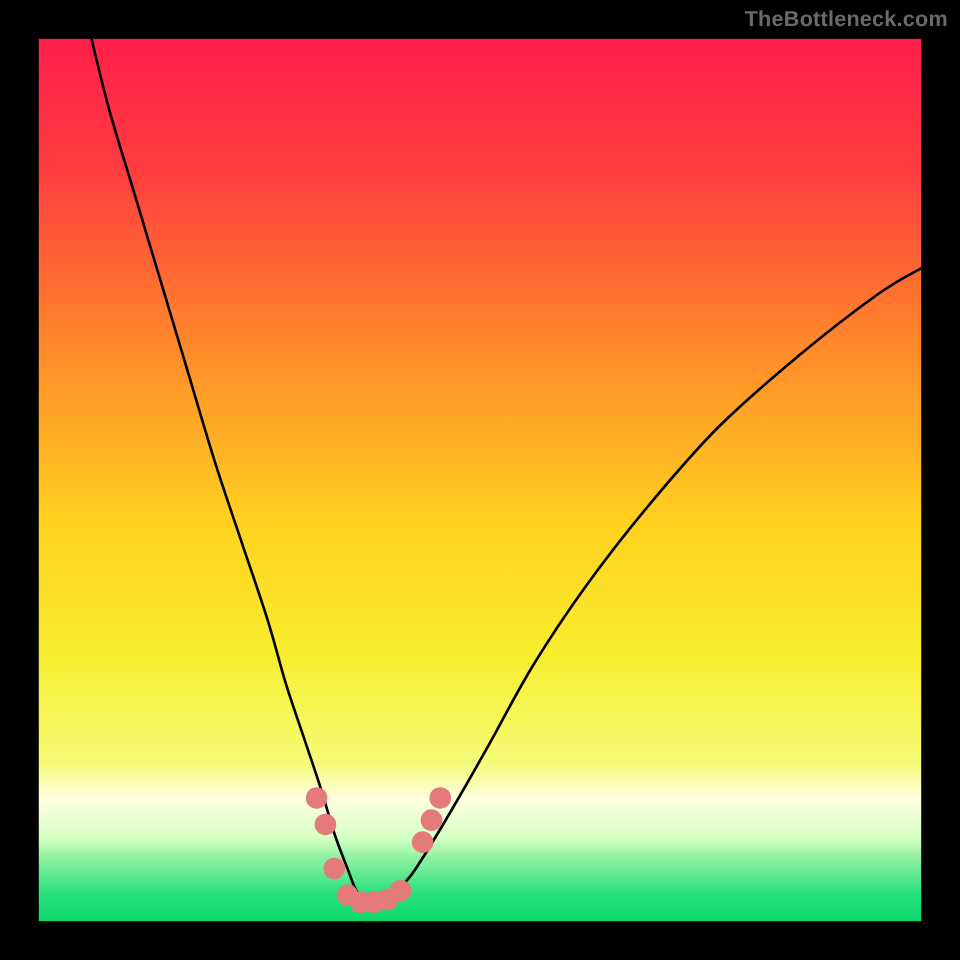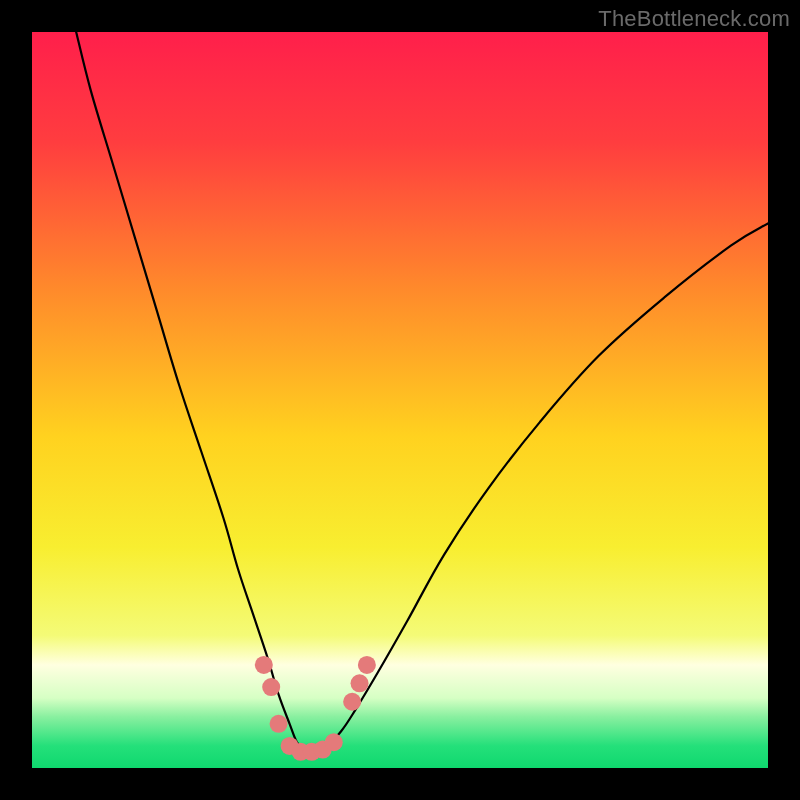--- a/index.html
+++ b/index.html
@@ -21,22 +21,22 @@
     left: 32px;
     top: 32px;
     width: 736px;
     height: 736px;
     overflow: hidden;
   }
   .watermark {
     position: absolute;
     top: 6px;
     right: 10px;
-    font-size: 22px;
-    font-weight: 400;
+    font-size: 18px;
+    font-weight: 700;
     color: #6a6a6a;
     letter-spacing: 0.2px;
     user-select: none;
   }
   svg { display: block; }
 </style>
 </head>
 <body>
 
 <div class="frame">

